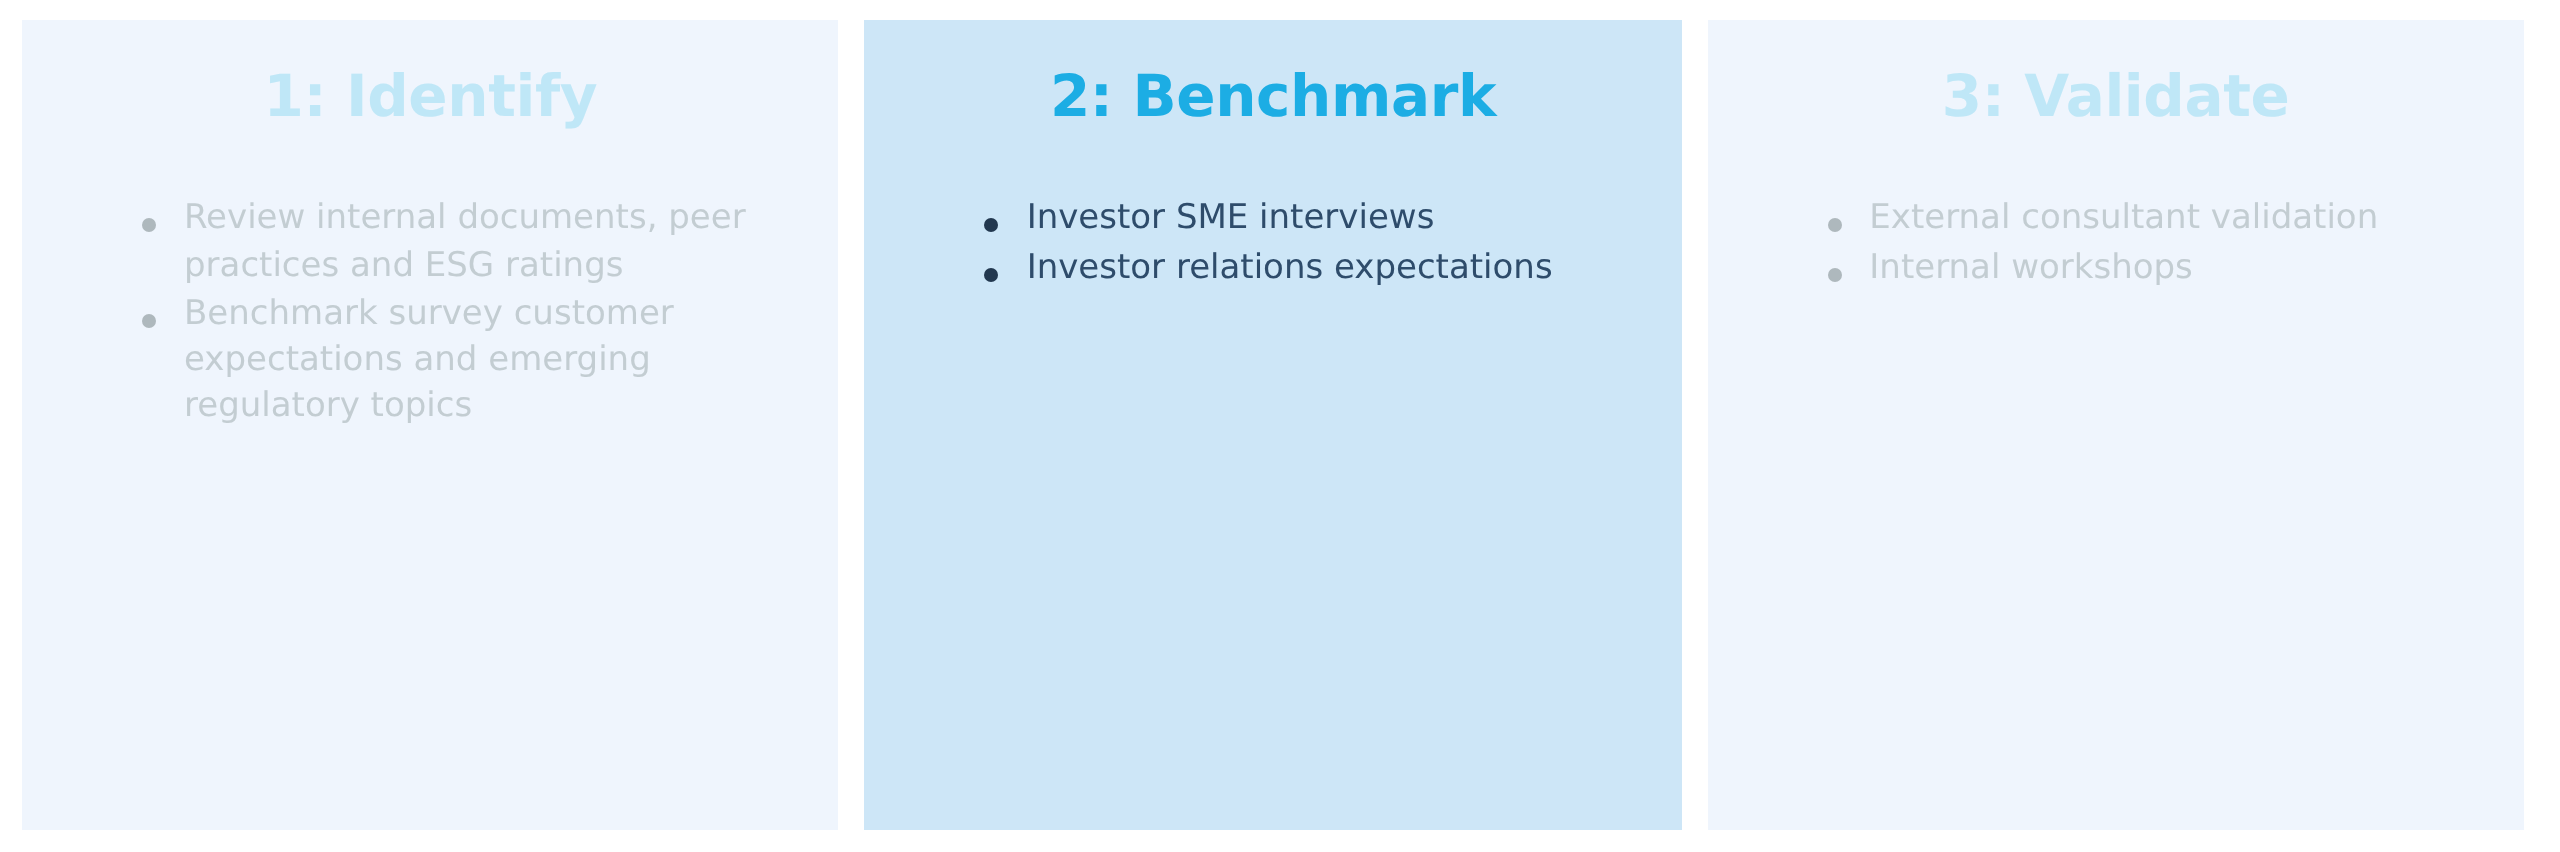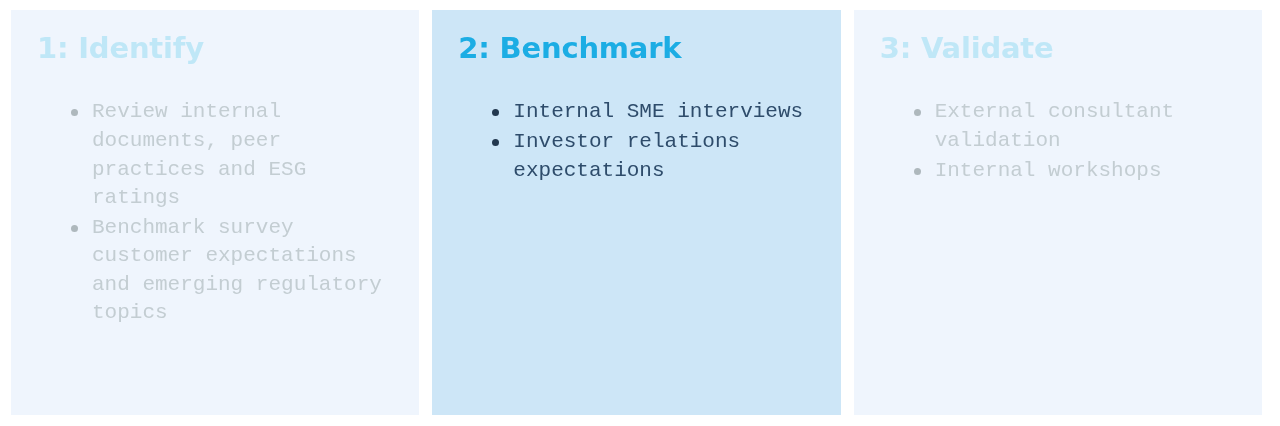--- a/index.html
+++ b/index.html
@@ -34,40 +34,40 @@
     display: flex;
     flex-direction: column;
   }
 
   .panel.is-active {
     background: #cde6f7;
   }
 
   .panel-title {
     margin: 0;
+    text-align: center;
     font-size: 29px;
     font-weight: bold;
     letter-spacing: -0.2px;
     line-height: 1.12;
     color: #bfe7f7;
     white-space: nowrap;
   }
 
   .panel.is-active .panel-title {
     color: #1cade4;
   }
 
   .bullet-list {
     list-style: none;
     margin: 34px 0 0 0;
     padding: 0 0 0 34px;
-    font-size: 21px;
+    font-size: 17px;
     line-height: 1.36;
     color: #c3cdd2;
-    font-family: Liberation Mono, monospace;
   }
 
   .panel.is-active .bullet-list {
     color: #2e4c6b;
   }
 
   .bullet-item {
     position: relative;
     padding-left: 21px;
     margin-bottom: 1px;
@@ -97,21 +97,21 @@
     <h2 class="panel-title">1: Identify</h2>
     <ul class="bullet-list">
       <li class="bullet-item">Review internal documents, peer practices and ESG ratings</li>
       <li class="bullet-item">Benchmark survey customer expectations and emerging regulatory topics</li>
     </ul>
   </section>
 
   <section class="panel is-active">
     <h2 class="panel-title">2: Benchmark</h2>
     <ul class="bullet-list">
-      <li class="bullet-item">Internal SME interviews</li>
+      <li class="bullet-item">Investor SME interviews</li>
       <li class="bullet-item">Investor relations expectations</li>
     </ul>
   </section>
 
   <section class="panel">
     <h2 class="panel-title">3: Validate</h2>
     <ul class="bullet-list">
       <li class="bullet-item">External consultant validation</li>
       <li class="bullet-item">Internal workshops</li>
     </ul>

